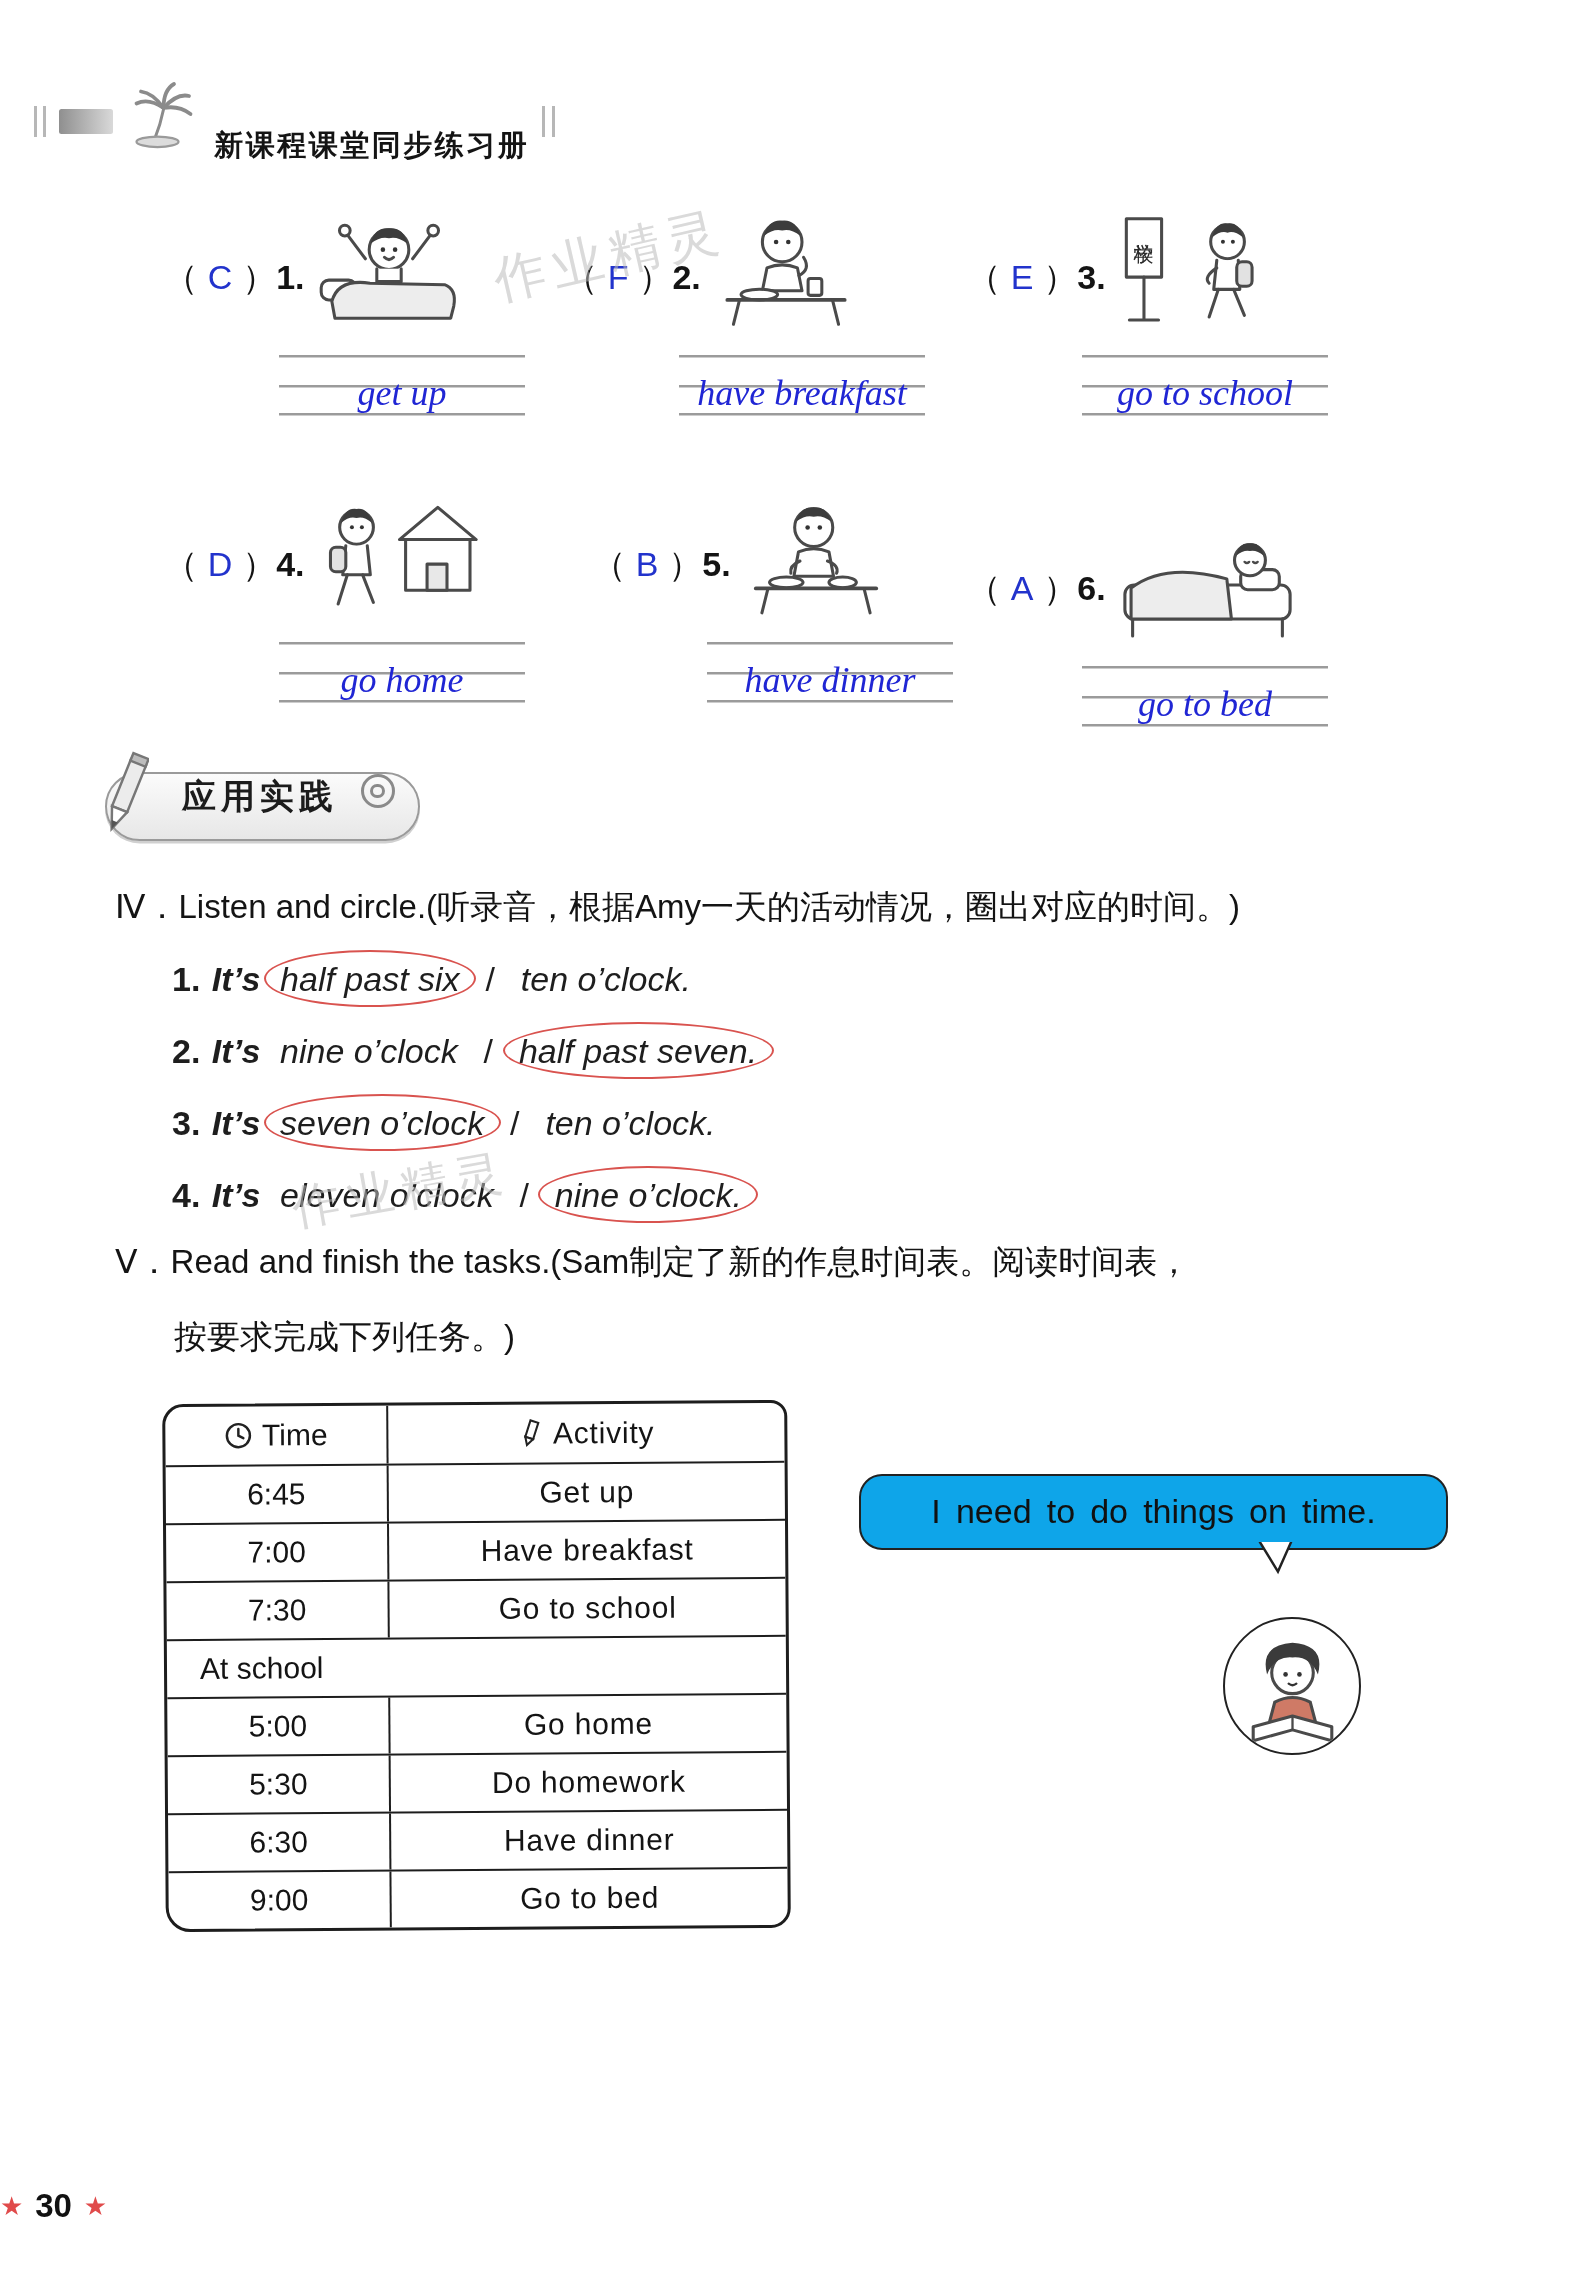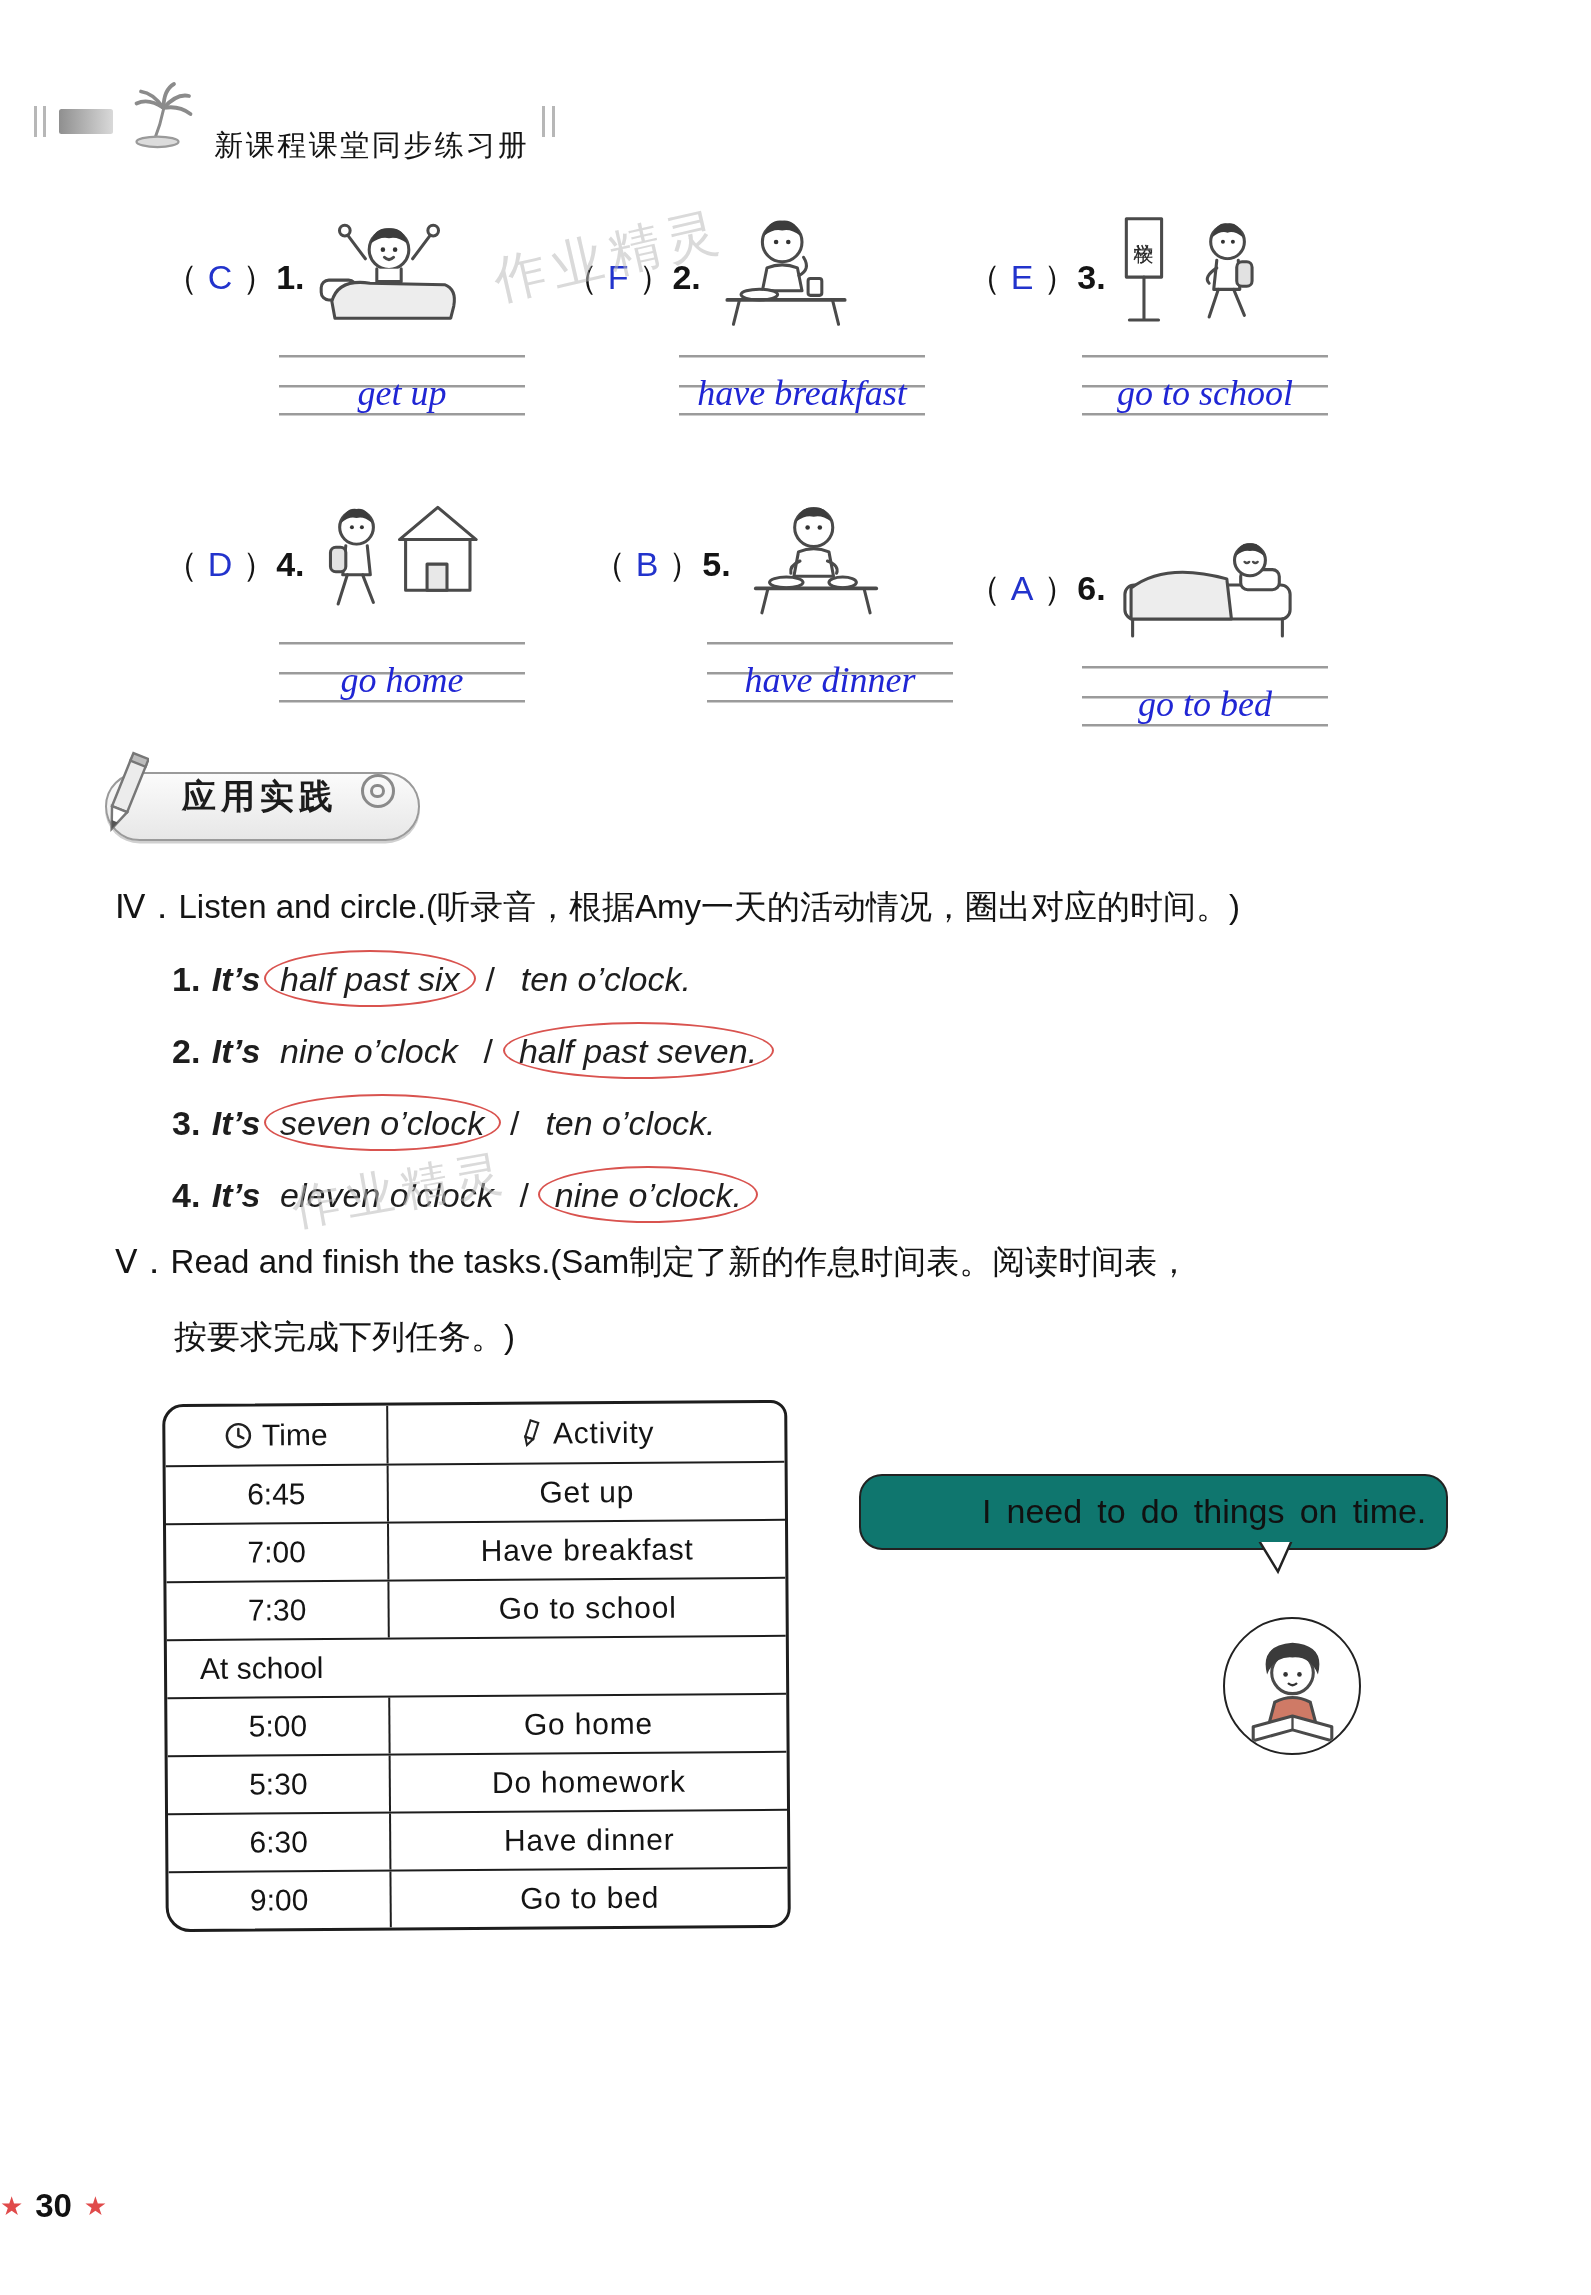--- a/index.html
+++ b/index.html
@@ -4,21 +4,21 @@
 <style>
   * { margin:0; padding:0; box-sizing:border-box; }
   html,body { background:#ffffff; }
   body { font-family:"Liberation Sans", sans-serif; color:#1a1a1a; }
   #page { position:relative; width:1591px; height:2295px; background:#ffffff; overflow:hidden; }
 
   
   .header { position:absolute; left:34px; top:92px; display:flex; align-items:center; gap:13px; height:59px; }
   .bars { display:inline-block; width:12.3px; height:31px; border-left:3.3px solid #b7b7b7; border-right:3.3px solid #b7b7b7; }
   .strip { display:inline-block; width:54px; height:24.6px; background:linear-gradient(90deg,#8f8f8f,#d9d9d9); border-radius:2.5px; }
-  .header-title { font-size:29px; font-weight:400; letter-spacing:2.5px; color:#141414;margin-top:48px; }
+  .header-title { font-size:29px; font-weight:700; letter-spacing:2.5px; color:#141414;margin-top:48px; }
   .palm { margin-top:-18px; }
 
   
   .wm { position:absolute; color:#bcbcbc; opacity:.55; letter-spacing:6.6px; z-index:6; pointer-events:none; font-weight:400; }
   .wm1 { left:492px; top:221px; font-size:52px; transform:rotate(-13deg); }
   .wm2 { left:291px; top:1158px; font-size:48px; transform:rotate(-10deg); }
 
   
   .match-item { position:absolute; width:398px; }
   .mi-top { display:flex; align-items:center; }
@@ -60,21 +60,21 @@
   .timetable { position:absolute; left:164px; top:1402px; width:625px; border:3.3px solid #1d1d1d;
       border-radius:21px 16.4px 19.7px 24.6px; overflow:hidden; background:#fff; transform:rotate(-0.4deg); }
   .t-row { display:flex; height:58px; align-items:stretch; border-top:2.5px solid #1d1d1d; font-size:30px; color:#141414; }
   .t-row:first-child { border-top:none; }
   .t-time { width:223px; display:flex; justify-content:center; align-items:center; gap:9.8px; border-right:2.5px solid #1d1d1d; }
   .t-act { flex:1; display:flex; justify-content:center; align-items:center; gap:9.8px; letter-spacing:0.8px; }
   .t-spancell { display:flex; align-items:center; padding-left:33px; width:100%; }
 
   
   .bubble { position:absolute; left:859px; top:1474px; width:589px; border:2.5px solid #222; border-radius:23px;
-      background:#0f766e; padding:16.4px 19.7px; font-size:34px; text-align:right; word-spacing:5.7px; color:#111; }
+      background:#0ea5e9; padding:16.4px 19.7px; font-size:34px; text-align:center; word-spacing:5.7px; color:#111; }
   .bubble-tail { position:absolute; left:394px; bottom:-27px; z-index:2; }
   .avatar { position:absolute; left:1223px; top:1617px; width:138px; height:138px; border:2.5px solid #222;
       border-radius:50%; background:#fff; display:flex; justify-content:center; align-items:flex-end; overflow:hidden; }
 
   
   .footer { position:absolute; top:2187px; left:0; width:100%; text-align:left; }
   .footer .star { color:#e04b4b; font-size:26px; vertical-align:middle; }
   .footer .pnum { font-size:33px; font-weight:700; padding:0 8.2px; color:#111; vertical-align:middle; }
 </style>
 </head>

